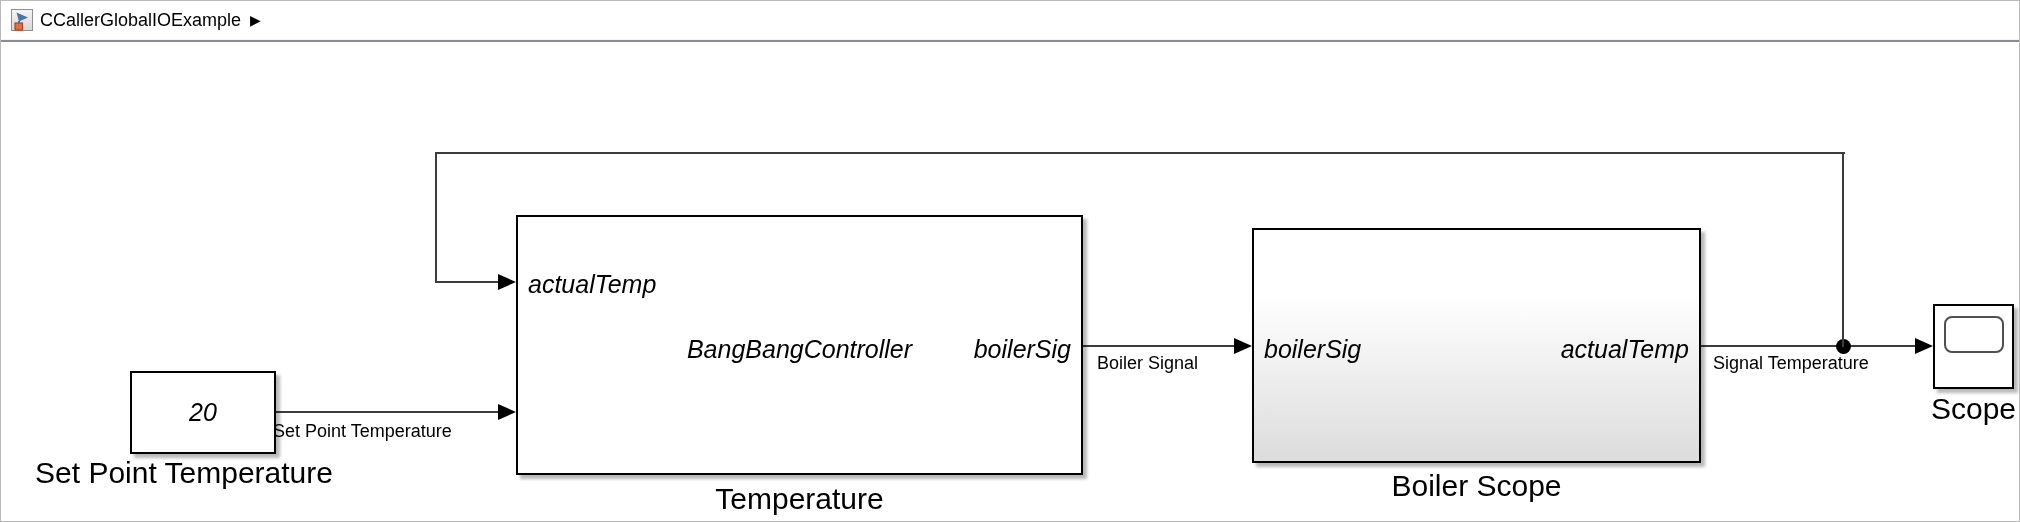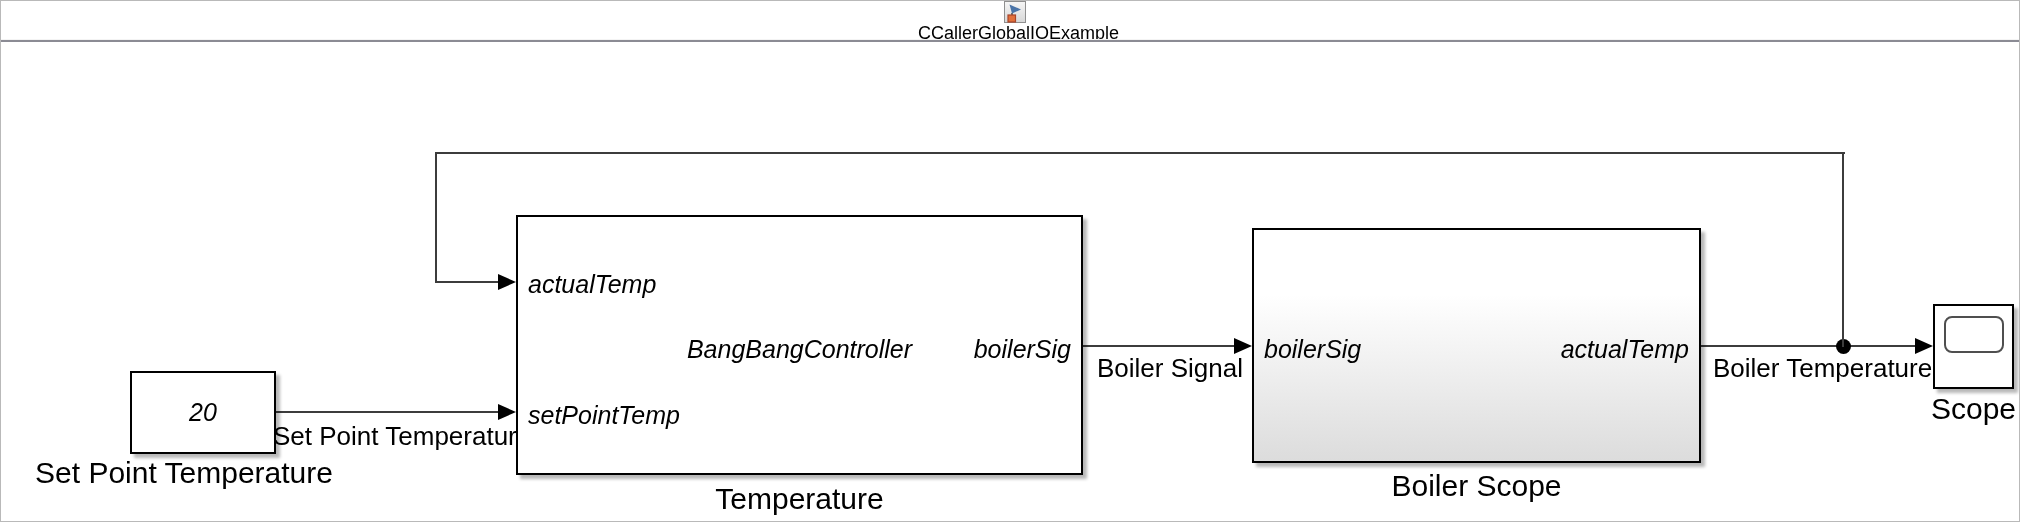--- a/index.html
+++ b/index.html
@@ -6,21 +6,21 @@
   body { background:#fff; }
   .screen {
     position:relative; width:2020px; height:522px;
     background:#ffffff; border:1px solid #b9b9b9;
     font-family:"Liberation Sans", sans-serif; color:#000;
     overflow:hidden;
   }
   
   .topbar {
     position:absolute; left:0; top:0; width:100%; height:38px;
-    background:#ffffff; display:flex; align-items:center; padding-left:10px;flex-direction:column;
+    background:#ffffff; display:flex; align-items:center; padding-left:10px;
   }
   .separator { position:absolute; left:0; top:38px; width:100%; height:3px;
     background:linear-gradient(to bottom,#f4f4f4 0 1px,#8b8b94 1px 3px); }
   .model-icon { width:22px; height:22px; display:inline-block; }
   .model-name { font-size:18px; margin-left:7px; white-space:nowrap; }
   .crumb-arrow { font-size:14px; margin-left:9px; line-height:1; }
   
   .canvas { position:absolute; left:0; top:41px; width:2020px; height:480px; background:#fff; }
   
   .block {
@@ -60,21 +60,21 @@
   .w-fb-in-h { left:434px; top:239px; width:64px; height:2px; }
   .arr-r { position:absolute; width:0; height:0;
     border-top:8px solid transparent; border-bottom:8px solid transparent;
     border-left:18px solid #000; }
   .a-setpoint { left:497px; top:362px; }
   .a-boilersig { left:1233px; top:296px; }
   .a-scope { left:1914px; top:296px; }
   .a-feedback { left:497px; top:232px; }
   .branch-dot { position:absolute; left:1835px; top:297px; width:15px; height:15px;
     border-radius:50%; background:#000; }
-  .signal-label { position:absolute; font-size:26px; white-space:nowrap; }
+  .signal-label { position:absolute; font-size:18px; white-space:nowrap; }
   .sl-setpoint { left:272px; top:379px; }
   .sl-boiler { left:1096px; top:311px; }
   .sl-actual { left:1712px; top:311px; }
 </style>
 </head>
 <body>
 
 <div class="screen">
 
   <div class="topbar">
@@ -110,32 +110,31 @@
     <div class="branch-dot"></div>
 
     <div class="wire w-fb-right-v"></div>
     <div class="wire w-fb-top-h"></div>
     <div class="wire w-fb-left-v"></div>
     <div class="wire w-fb-in-h"></div>
     <div class="arr-r a-feedback"></div>
 
     <div class="signal-label sl-setpoint">Set Point Temperature</div>
     <div class="signal-label sl-boiler">Boiler Signal</div>
-    <div class="signal-label sl-actual">Boiler Temperature</div>
+    <div class="signal-label sl-actual">Signal Temperature</div>
 
     <div class="block blk-constant">
       <span>20</span>
     </div>
     <div class="block-label lbl-constant">Set Point Temperature</div>
 
     <div class="block blk-controller">
       <div class="port-label pl-in row-1">actualTemp</div>
       <div class="port-label pl-center row-mid">BangBangController</div>
       <div class="port-label pl-out row-mid">boilerSig</div>
-      <div class="port-label pl-in row-2">setPointTemp</div>
     </div>
     <div class="block-label lbl-controller">Temperature</div>
 
     <div class="block blk-plant">
       <div class="port-label pl-in plant-row">boilerSig</div>
       <div class="port-label pl-out plant-row">actualTemp</div>
     </div>
     <div class="block-label lbl-plant">Boiler Scope</div>
 
     <div class="block blk-scope">

